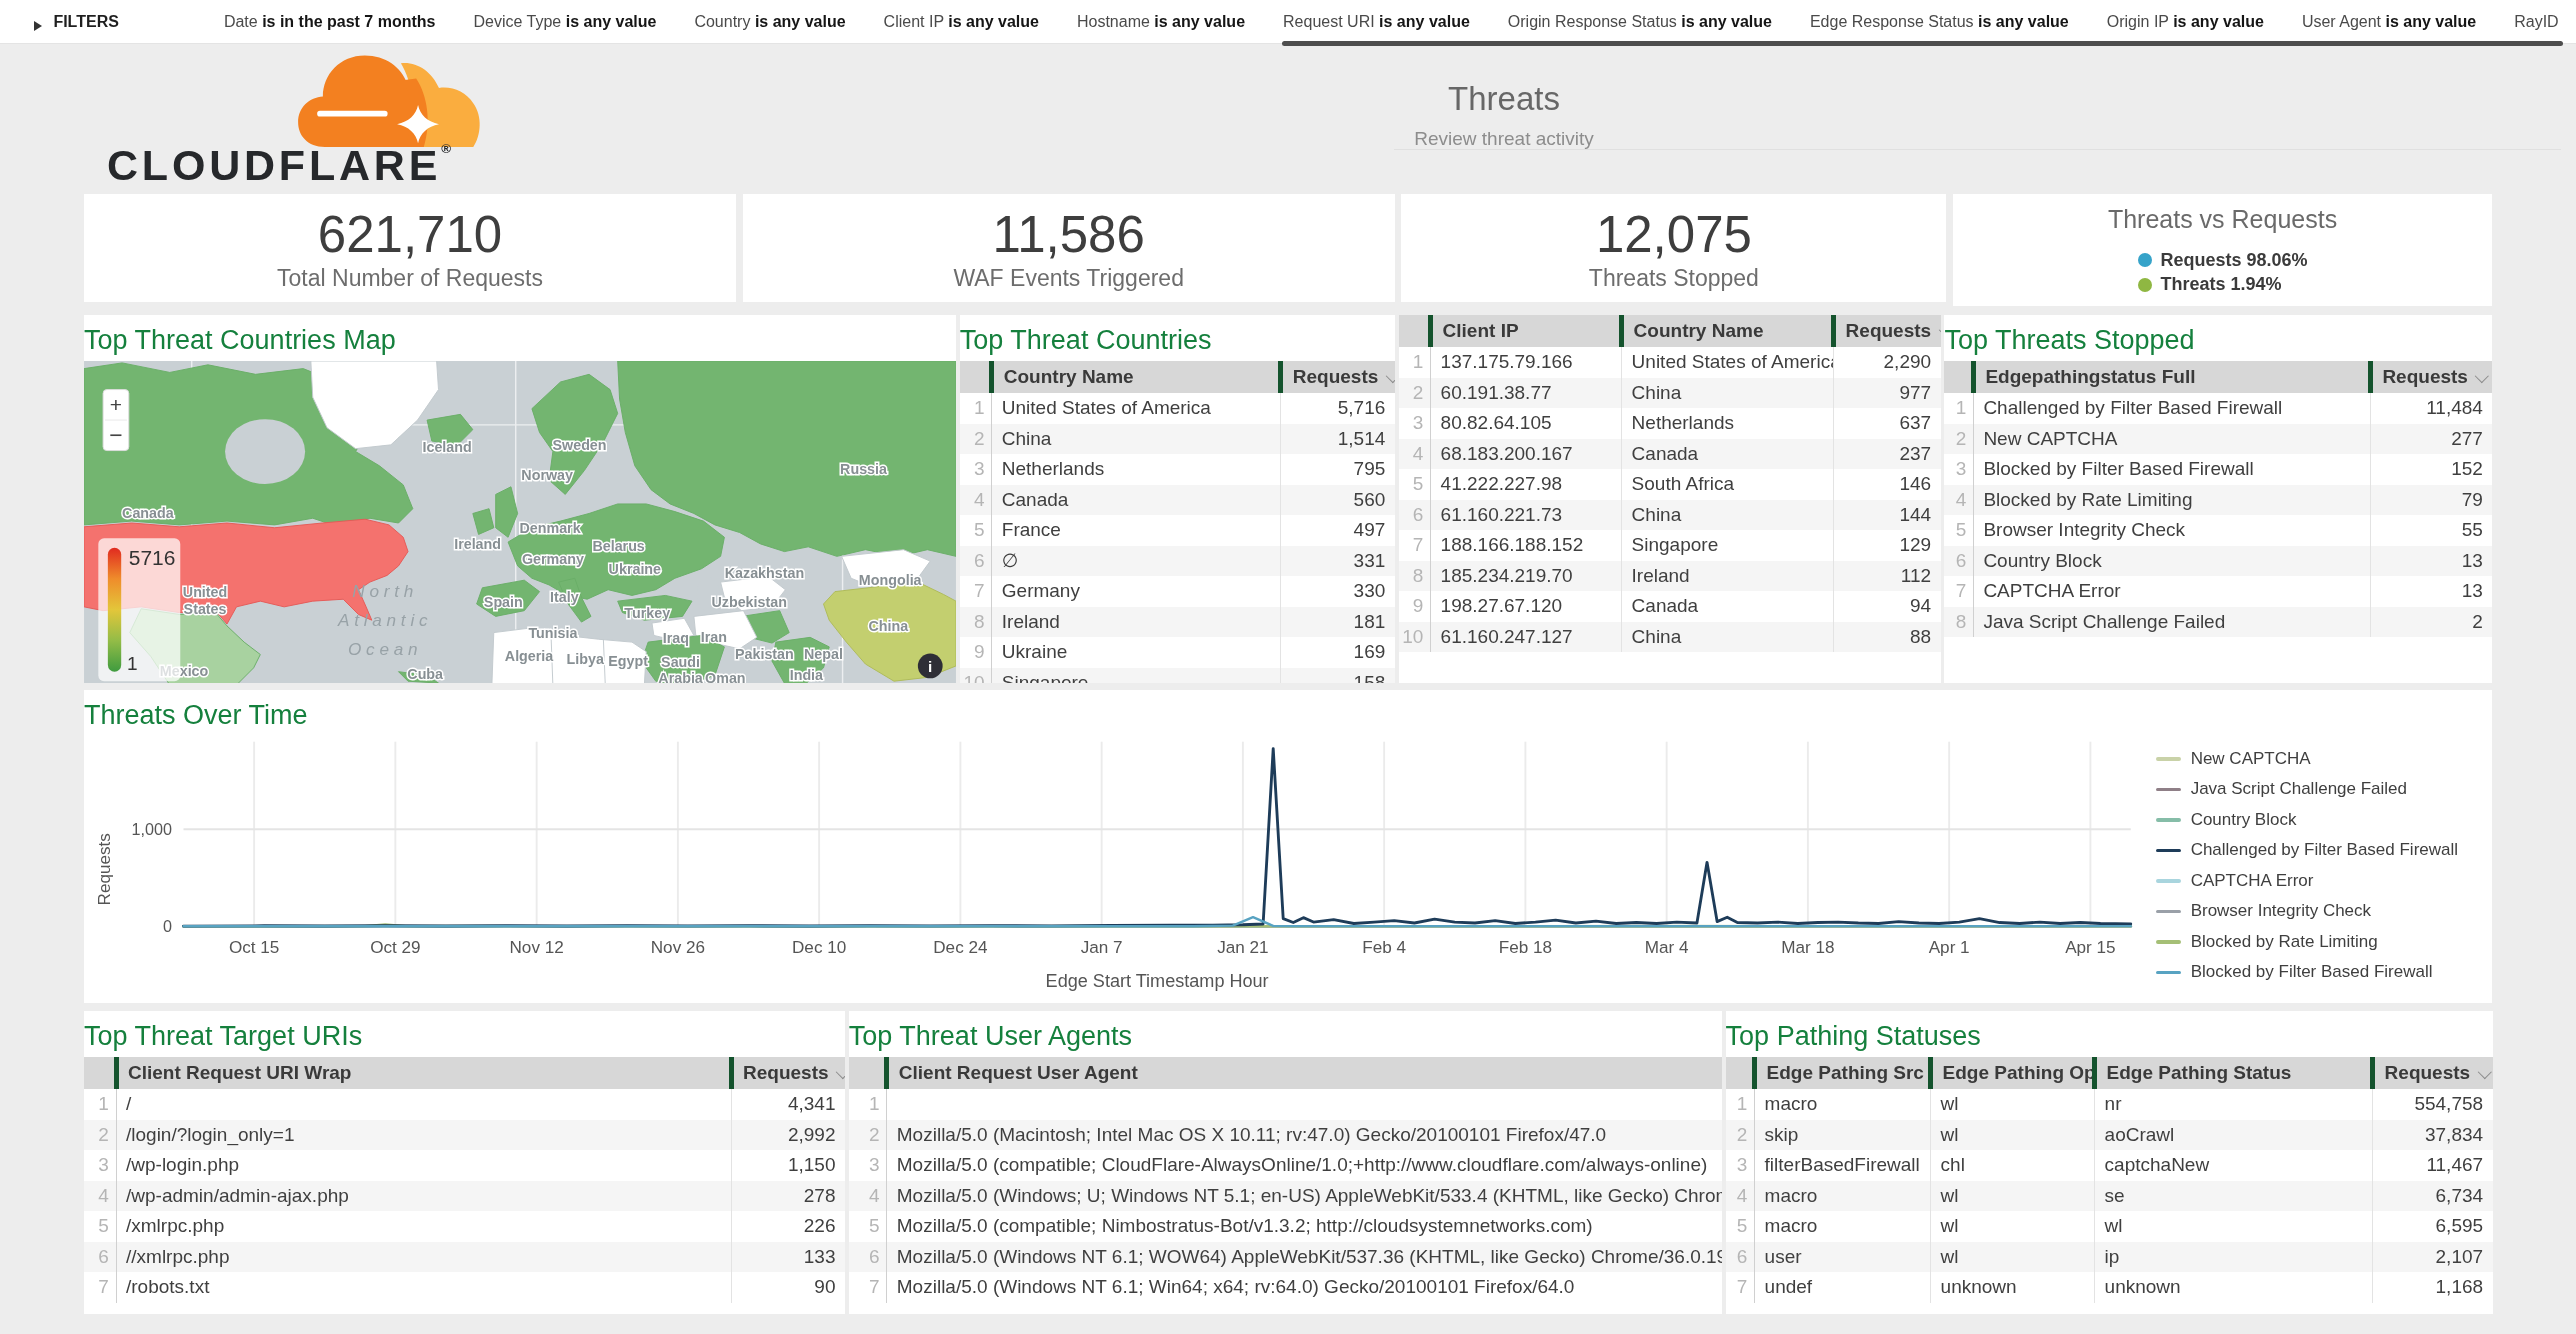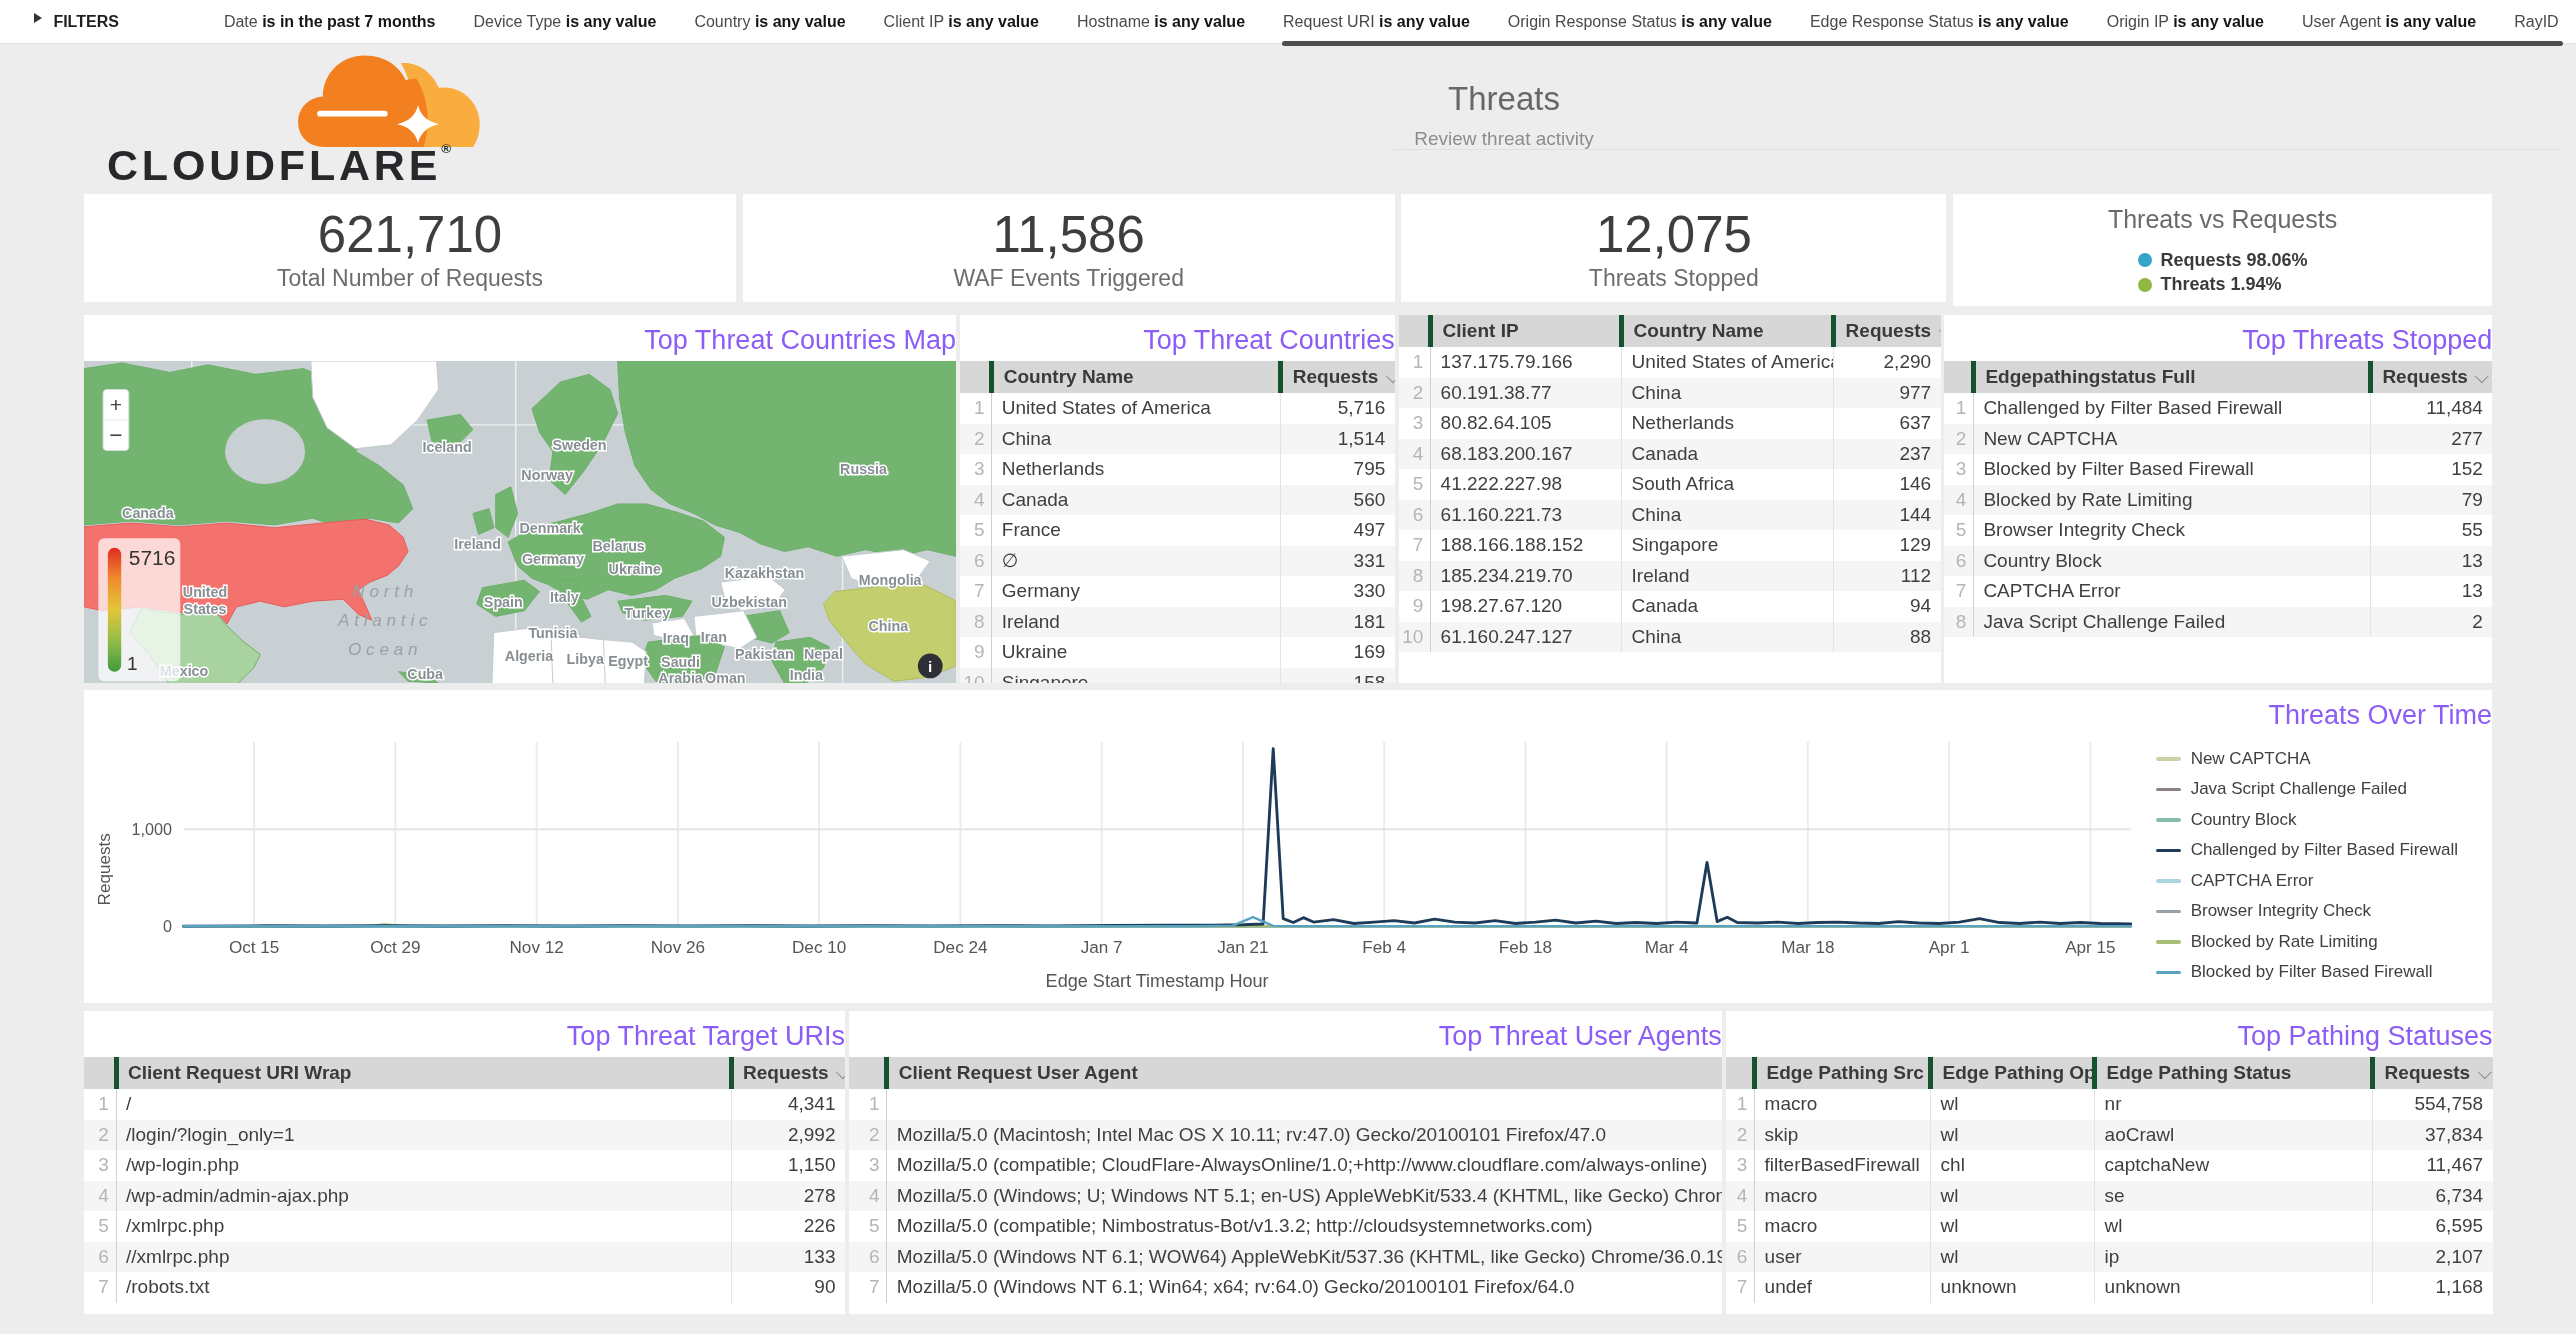--- a/index.html
+++ b/index.html
@@ -1,21 +1,21 @@
 <!DOCTYPE html>
 <html><head>
 <meta charset="utf-8">
 <style>
   html,body{margin:0;padding:0;background:#ededed;font-family:"Liberation Sans",sans-serif;}
   #root{position:relative;width:2576px;height:1335px;overflow:hidden;background:#ededed;}
   .panel{background:#fff;}
 
   
   #filterbar{position:absolute;top:0;left:0;right:0;height:44px;background:#fff;border-bottom:1px solid #e4e4e4;white-space:nowrap;overflow:hidden;display:flex;align-items:center;padding-left:34px;box-sizing:border-box;font-size:16px;color:#555;}
-  #filters-toggle{display:flex;align-items:flex-start;font-weight:bold;color:#1f1f1f;margin-right:105px;cursor:pointer;}
+  #filters-toggle{display:flex;align-items:flex-end;font-weight:bold;color:#1f1f1f;margin-right:105px;cursor:pointer;}
   #filters-toggle .tri{width:0;height:0;border-left:8.6px solid #333;border-top:5.7px solid transparent;border-bottom:5.7px solid transparent;margin-right:11.4px;}
   .f-item{margin-right:38px;}
   .f-label{color:#4a4a4a;}
   .f-value{color:#161616;font-weight:bold;}
   #filter-scroll{position:absolute;top:41px;height:4.8px;left:1282px;right:13.3px;background:#4e4e4e;border-radius:2.9px;}
 
   
   #logo-cloud{position:absolute;left:296px;top:48px;}
   #logo-text{position:absolute;left:107px;top:141px;font-size:43px;font-weight:bold;letter-spacing:3.8px;color:#26282b;}
   #logo-text sup{font-size:13.3px;vertical-align:27px;letter-spacing:0;}
@@ -29,21 +29,21 @@
   .stat-panel{height:108px;display:flex;flex-direction:column;align-items:center;justify-content:center;}
   .stat-value{font-size:51px;color:#3e3e3e;}
   .stat-label{font-size:23px;color:#6d6d6d;margin-top:1px;}
   #tvr-panel{height:112px;box-sizing:border-box;padding-top:11.4px;text-align:center;}
   #tvr-title{font-size:25px;color:#6a6a6a;}
   #tvr-legend{display:inline-block;text-align:left;margin-top:11.4px;}
   .tvr-item{display:flex;align-items:center;font-size:18px;color:#3b3b3b;font-weight:bold;margin-top:3.8px;}
   .tvr-item .dot{width:14.3px;height:14.3px;border-radius:50%;margin-right:8.6px;}
 
   
-  .section-title{text-align:right;font-size:27px;color:#8b5cf6;padding:9.5px 0 5.7px;}
+  .section-title{text-align:left;font-size:27px;color:#15803d;padding:9.5px 0 5.7px;}
 
   
   .dtable{width:100%;border-collapse:collapse;font-size:19px;color:#3f3f3f;table-layout:fixed;}
   .dtable th{background:#d7d7d7;font-weight:bold;text-align:left;height:32px;padding:0 9.5px;font-size:19px;color:#3a3a3a;border-left:5px solid #14532d;overflow:hidden;white-space:nowrap;}
   .dtable td{height:30.5px;padding:0 9.5px;border-left:1px solid #e3e3e3;white-space:nowrap;overflow:hidden;}
   .dtable tr:nth-child(even) td{background:#f5f5f5;}
   .dtable th.num-col,.dtable td.num-col{border-left:none;border-right:1.9px solid #d0d0d0;color:#b5b5b5;text-align:right;padding:0 6.7px 0 1.9px;}
   .dtable th.num-col{background:#d7d7d7;}
   .r{text-align:right;}
   .chev{display:inline-block;width:8.6px;height:8.6px;border-right:1.9px solid #8b8b8b;border-bottom:1.9px solid #8b8b8b;transform:rotate(45deg);margin-left:9.5px;margin-bottom:2.9px;}

